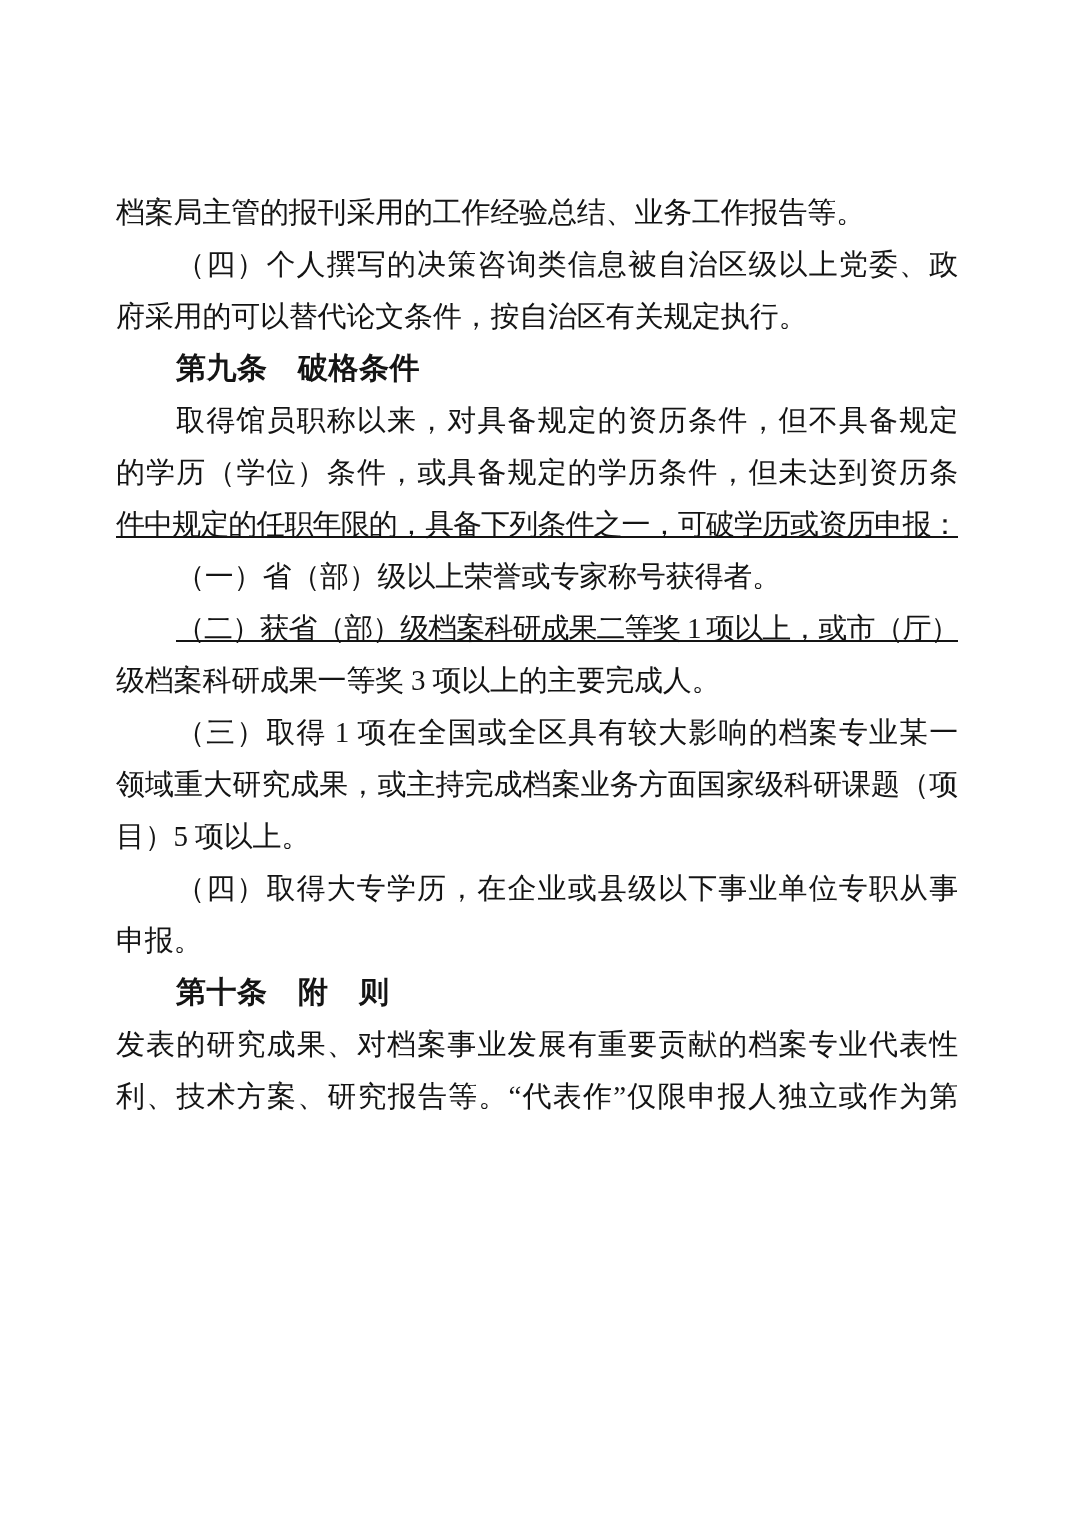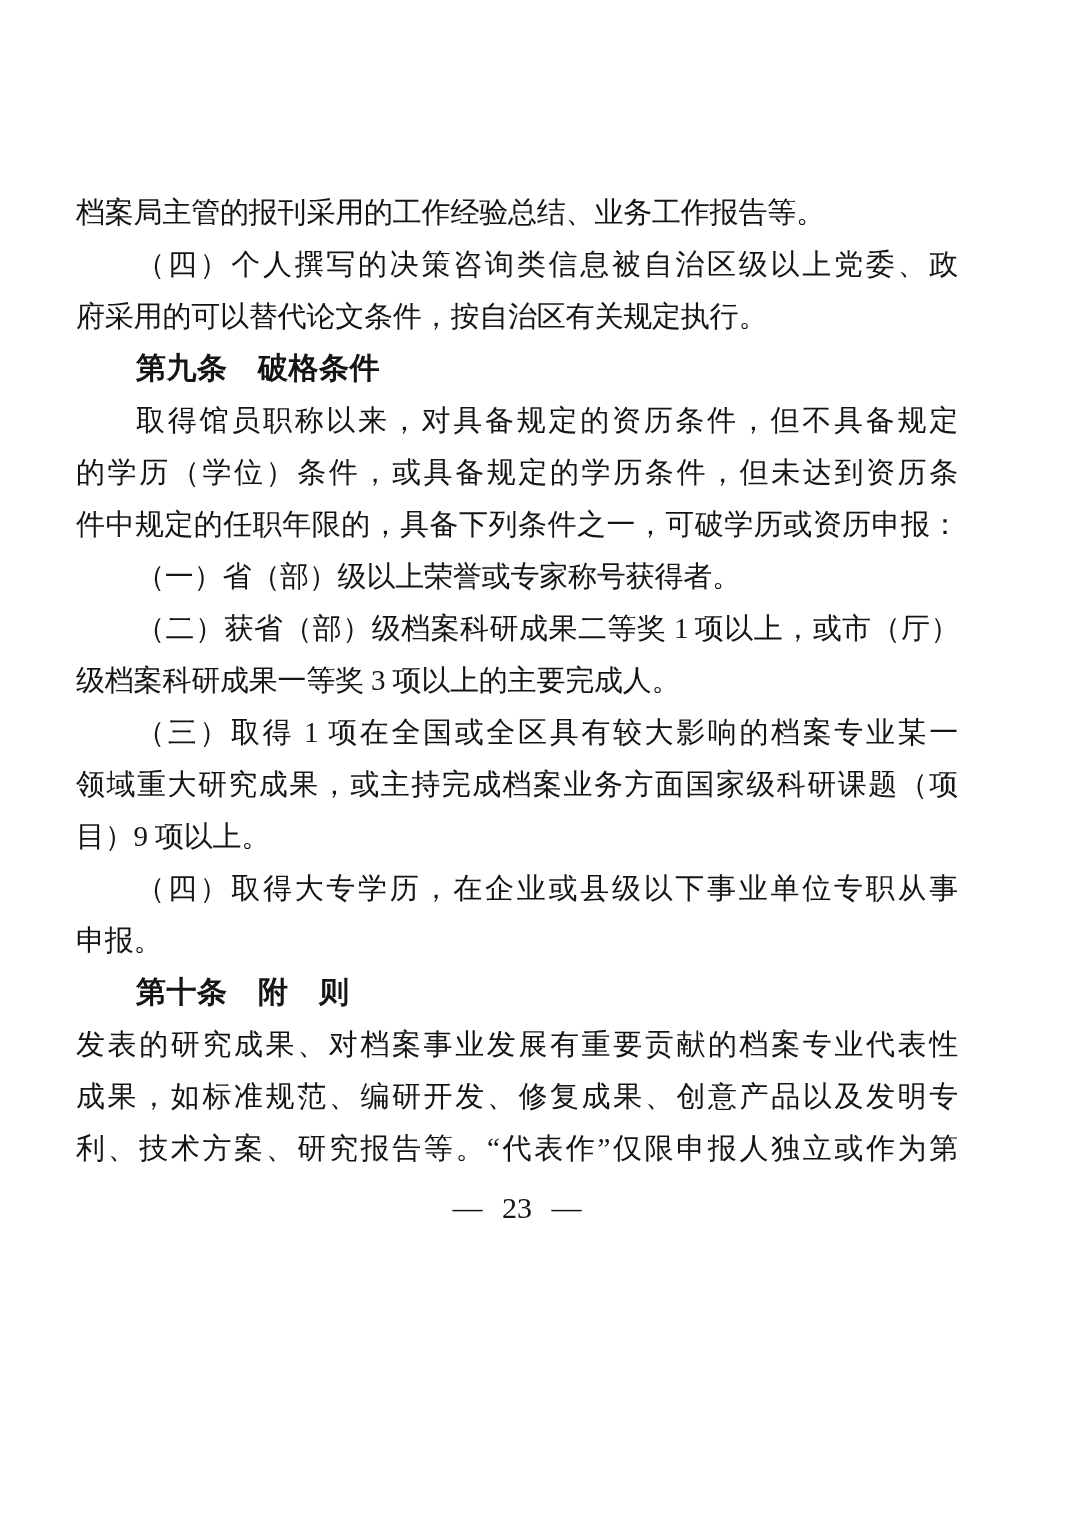--- a/index.html
+++ b/index.html
@@ -6,21 +6,21 @@
     margin: 0;
     padding: 0;
     background: #ffffff;
   }
   .page {
     position: relative;
     width: 1074px;
     height: 1520px;
     background: #ffffff;
     box-sizing: border-box;
-    padding: 186px 116px 0 76px;
+    padding: 186px 116px 0 116px;
     font-family: "Liberation Serif", "DejaVu Serif", serif;
     color: #141414;
     overflow: hidden;
   }
   .content {
     width: 100%;
   }
   .line {
     font-size: 29px;
     line-height: 52px;
@@ -33,20 +33,21 @@
   .end {
     text-align-last: left;
   }
   
   .ind {
     text-indent: 60px;
   }
   
   .tight {
     letter-spacing: -1.5px;
+    text-decoration: underline;
   }
   
   .heading {
     font-family: "Liberation Sans", "DejaVu Sans", sans-serif;
     font-weight: 700;
     font-size: 30px;
     text-align-last: left;
     letter-spacing: 0.5px;
   }
   .footer {
@@ -68,22 +69,20 @@
     <div class="line end">府采用的可以替代论文条件，按自治区有关规定执行。</div>
     <div class="line heading ind">第九条　破格条件</div>
     <div class="line ind">取得馆员职称以来，对具备规定的资历条件，但不具备规定</div>
     <div class="line">的学历（学位）条件，或具备规定的学历条件，但未达到资历条</div>
     <div class="line tight">件中规定的任职年限的，具备下列条件之一，可破学历或资历申报：</div>
     <div class="line ind end">（一）省（部）级以上荣誉或专家称号获得者。</div>
     <div class="line ind tight">（二）获省（部）级档案科研成果二等奖 1 项以上，或市（厅）</div>
     <div class="line end">级档案科研成果一等奖 3 项以上的主要完成人。</div>
     <div class="line ind">（三）取得 1 项在全国或全区具有较大影响的档案专业某一</div>
     <div class="line">领域重大研究成果，或主持完成档案业务方面国家级科研课题（项</div>
-    <div class="line end">目）9 项以上。</div>
+    <div class="line end">目）5 项以上。</div>
     <div class="line ind">（四）取得大专学历，在企业或县级以下事业单位专职从事</div>
     <div class="line end">申报。</div>
     <div class="line heading ind">第十条　附　则</div>
     <div class="line">发表的研究成果、对档案事业发展有重要贡献的档案专业代表性</div>
-    <div class="line">成果，如标准规范、编研开发、修复成果、创意产品以及发明专</div>
     <div class="line">利、技术方案、研究报告等。“代表作”仅限申报人独立或作为第</div>
   </div>
-  <div class="footer">— 23 —</div>
 </div>
 
 </body></html>

